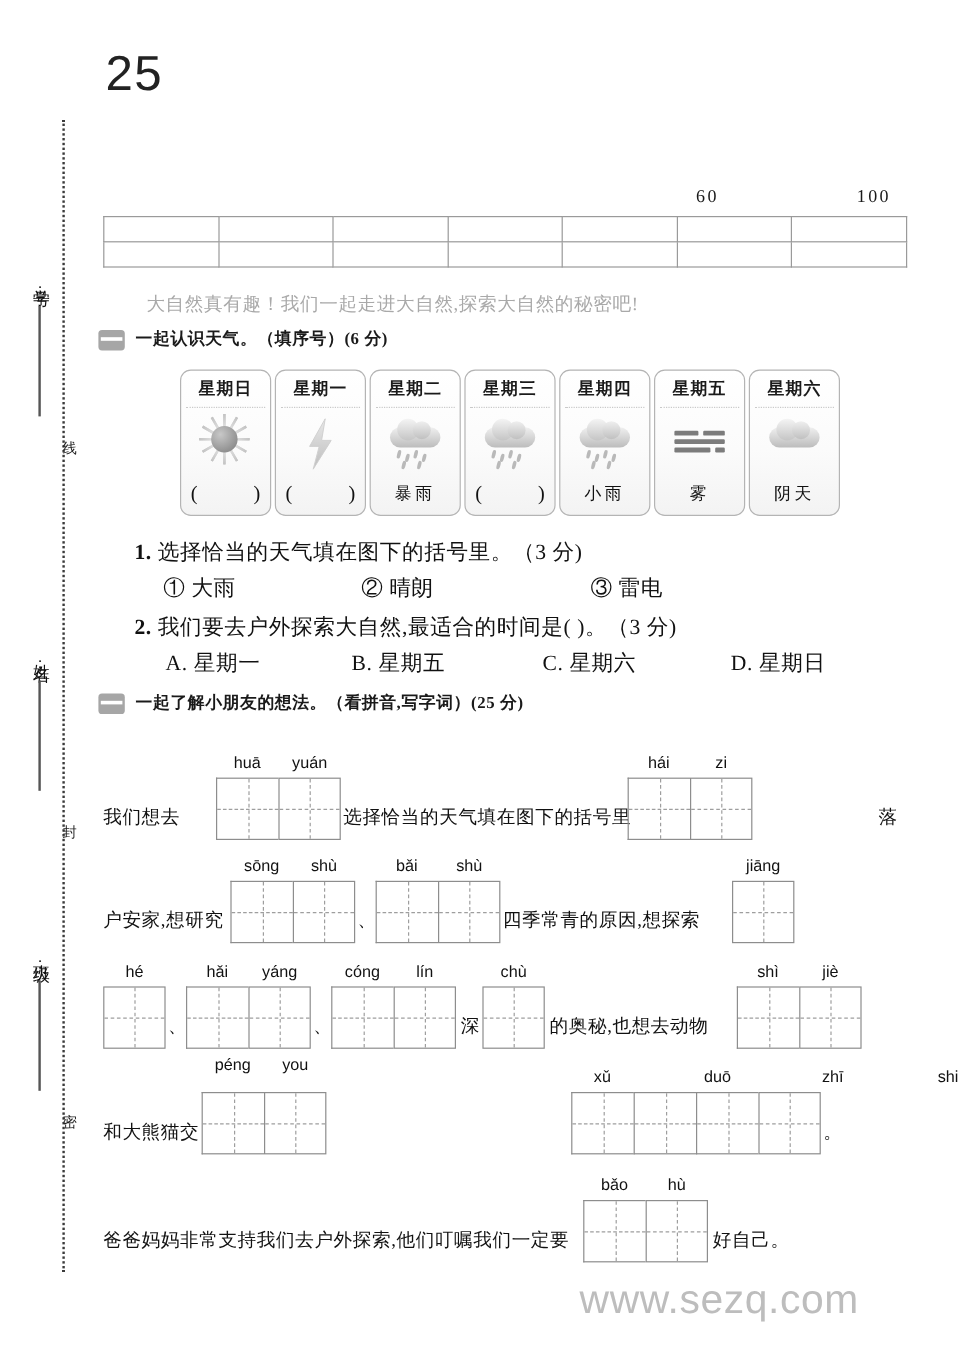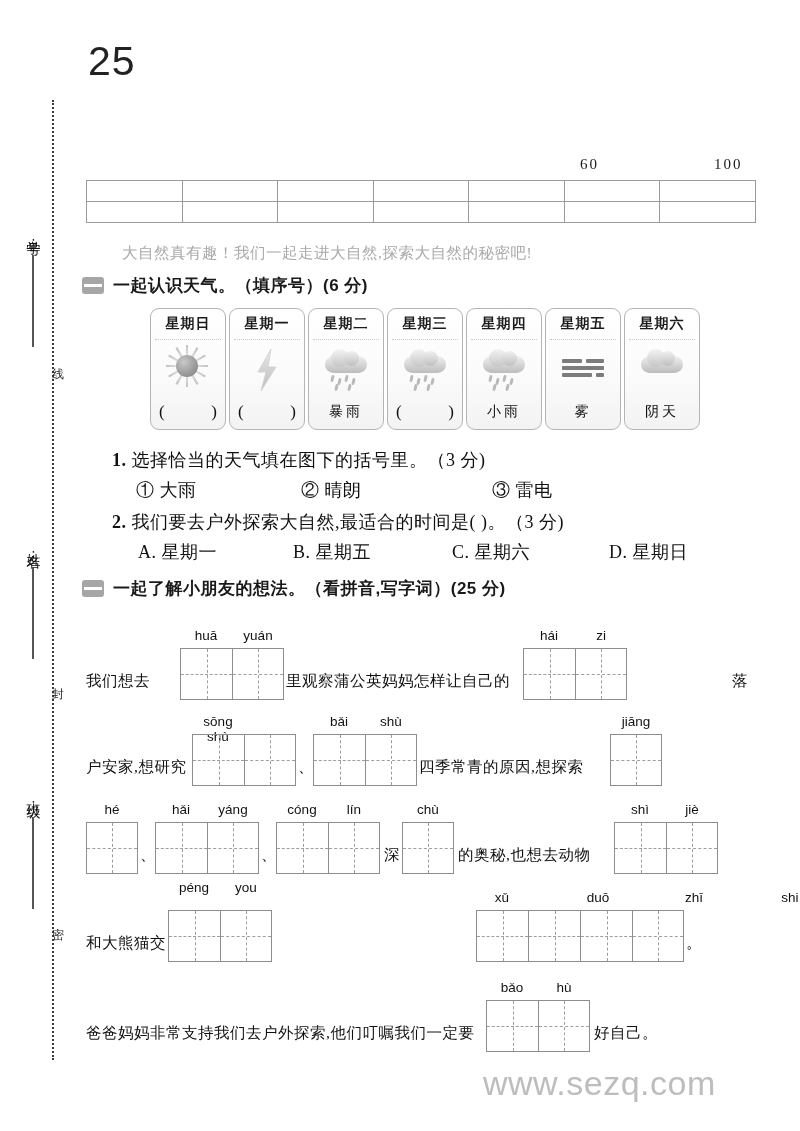--- a/index.html
+++ b/index.html
@@ -154,23 +154,23 @@
   }
   .sec-mark::before {
     content: "";
     position: absolute;
     left: 2px; right: 2px;
     top: 6.5px;
     height: 3px;
     background: #ffffff;
   }
   .sec-title {
-    font-size: 17px;
+    font-size: 14px;
     font-weight: bold;
-    font-family: Liberation Sans, sans-serif;
+    font-family: Liberation Serif, serif;
     letter-spacing: 0.5px;
   }
   .sec1 { left: 82px; top: 274px; }
   .sec2 { left: 82px; top: 577px; }
 
   
   .weather-strip {
     position: absolute;
     left: 150px;
     top: 308px;
@@ -581,34 +581,34 @@
 <div class="prow pr1" id="prow-0">
     <div class="pitem" style="left: 0px;">我们想去</div>
     <div class="pylabels" style="left: 94px; bottom: 54px;">
       <span>huā</span>
       <span>yuán</span>
     </div>
     <div class="pgrid" style="left: 94px;">
       <div class="gcell"></div>
       <div class="gcell"></div>
     </div>
-    <div class="pitem" style="left: 200px;">里观察蒲公英妈妈怎样让自己的</div>
+    <div class="pitem" style="left: 200px;">选择恰当的天气填在图下的括号里</div>
     <div class="pylabels" style="left: 437px; bottom: 54px;">
       <span>hái</span>
       <span>zi</span>
     </div>
     <div class="pgrid" style="left: 437px;">
       <div class="gcell"></div>
       <div class="gcell"></div>
     </div>
     <div class="pitem" style="left: 646px;">落</div>
   </div>
 <div class="prow pr2" id="prow-1">
     <div class="pitem" style="left: 0px;">户安家,想研究</div>
-    <div class="pylabels" style="left: 106px; bottom: 54px; flex-direction: column;">
+    <div class="pylabels" style="left: 106px; bottom: 54px;">
       <span>sōng</span>
       <span>shù</span>
     </div>
     <div class="pgrid" style="left: 106px;">
       <div class="gcell"></div>
       <div class="gcell"></div>
     </div>
     <div class="pitem" style="left: 212px;">、</div>
     <div class="pylabels" style="left: 227px; bottom: 54px;">
       <span>bǎi</span>

